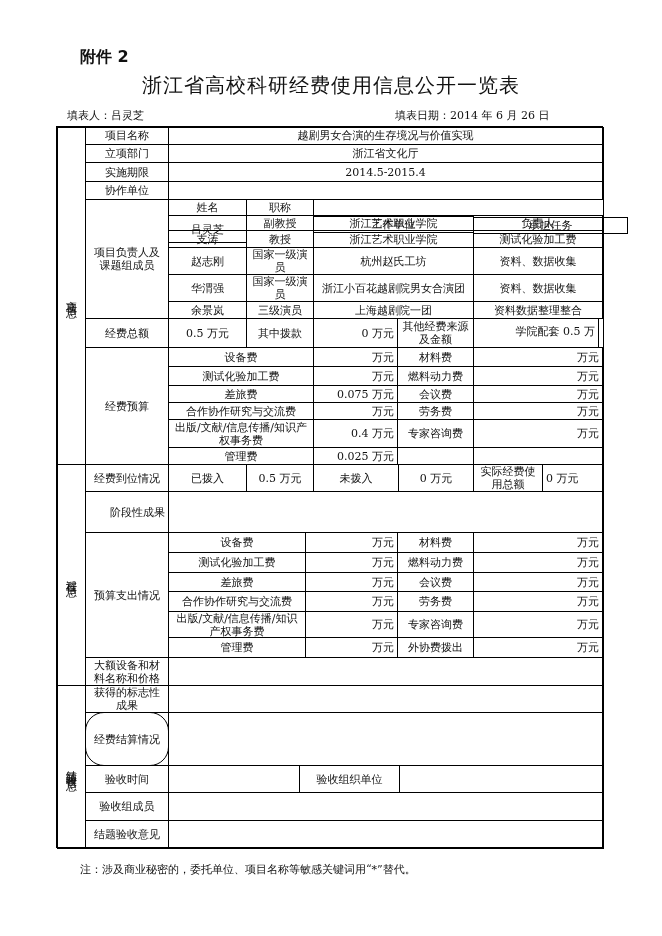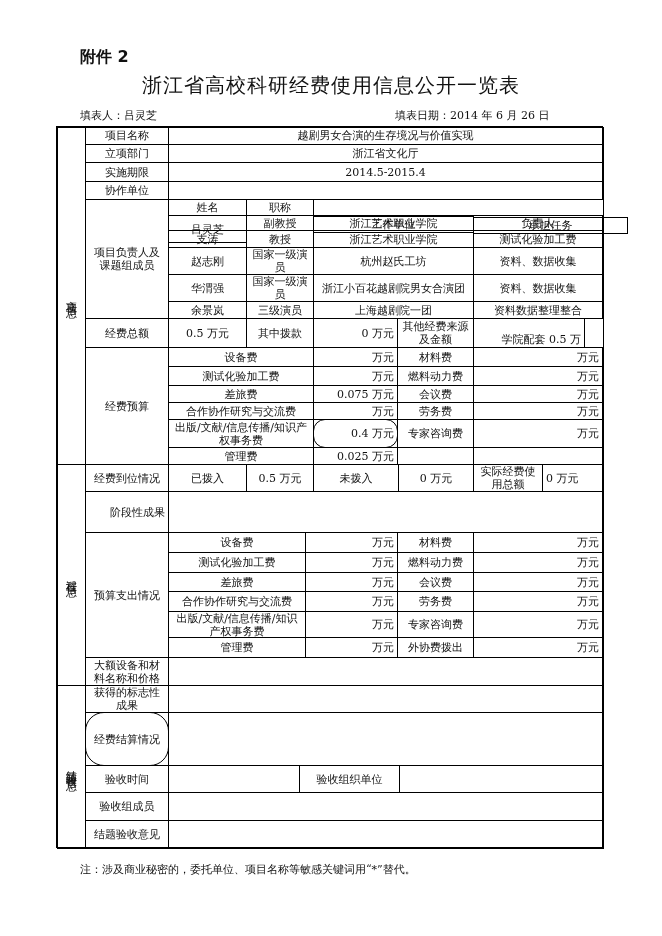--- a/index.html
+++ b/index.html
@@ -1,21 +1,21 @@
 <!DOCTYPE html>
 <html><head>
 <meta charset="utf-8">
 <style>
   html,body{margin:0;padding:0;background:#ffffff;}
   body{width:662px;height:936px;position:relative;overflow:hidden;
        font-family:"DejaVu Serif","Liberation Serif",serif;color:#111;}
   .abs{position:absolute;box-sizing:border-box;}
   .attach{left:80px;top:47px;font-family:"DejaVu Sans","Liberation Sans",sans-serif;font-size:16px;font-weight:bold;}
   .title{left:0;width:662px;top:72px;text-align:center;font-size:20px;letter-spacing:1px;}
-  .filler{left:80px;top:108px;font-size:11px;text-align:center;}
+  .filler{left:67px;top:108px;font-size:11px;text-align:center;}
   .fdate{left:395px;top:108px;font-size:11px;}
   .cell{position:absolute;box-sizing:border-box;border:1px solid #000;
         display:flex;align-items:center;justify-content:center;text-align:center;
         font-size:11px;line-height:13px;padding:0 3px;margin-left:-1px;margin-top:-1px;}
   .r{justify-content:flex-end;text-align:right;}
   .l{justify-content:flex-start;text-align:left;}
   .vert{flex-direction:column;font-size:11px;line-height:15px;}
   .outer{position:absolute;left:57px;top:127px;width:547px;height:722px;border:1.5px solid #000;box-sizing:border-box;pointer-events:none;}
   .note{left:80px;top:862px;font-size:11px;}
 </style>
@@ -77,21 +77,21 @@
   <div class="cell" style="left:169px;top:302px;width:79px;height:18px;">余景岚</div>
   <div class="cell" style="left:247px;top:302px;width:68px;height:18px;">三级演员</div>
   <div class="cell" style="left:314px;top:302px;width:161px;height:18px;">上海越剧院一团</div>
   <div class="cell" style="left:474px;top:302px;width:130px;height:18px;">资料数据整理整合</div>
 
   <div class="cell" style="left:86px;top:319px;width:84px;height:30px;">经费总额</div>
   <div class="cell" style="left:169px;top:319px;width:79px;height:30px;">0.5 万元</div>
   <div class="cell" style="left:247px;top:319px;width:68px;height:30px;">其中拨款</div>
   <div class="cell r" style="left:314px;top:319px;width:85px;height:30px;">0 万元</div>
   <div class="cell" style="left:398px;top:319px;width:77px;height:30px;">其他经费来源及金额</div>
-  <div class="cell r" style="left:474px;top:319px;width:112px;height:30px;align-items:flex-start;padding-top:14px;">学院配套 0.5 万</div>
+  <div class="cell r" style="left:474px;top:319px;width:126px;height:30px;align-items:flex-start;padding-top:6px;">学院配套 0.5 万</div>
 
   <div class="cell" style="left:86px;top:348px;width:84px;height:118px;">经费预算</div>
 
   <div class="cell" style="left:169px;top:348px;width:146px;height:20px;">设备费</div>
   <div class="cell r" style="left:314px;top:348px;width:85px;height:20px;">万元</div>
   <div class="cell" style="left:398px;top:348px;width:77px;height:20px;">材料费</div>
   <div class="cell r" style="left:474px;top:348px;width:130px;height:20px;">万元</div>
 
   <div class="cell" style="left:169px;top:367px;width:146px;height:20px;">测试化验加工费</div>
   <div class="cell r" style="left:314px;top:367px;width:85px;height:20px;">万元</div>
@@ -102,21 +102,21 @@
   <div class="cell r" style="left:314px;top:386px;width:85px;height:18px;">0.075 万元</div>
   <div class="cell" style="left:398px;top:386px;width:77px;height:18px;">会议费</div>
   <div class="cell r" style="left:474px;top:386px;width:130px;height:18px;">万元</div>
 
   <div class="cell" style="left:169px;top:403px;width:146px;height:18px;">合作协作研究与交流费</div>
   <div class="cell r" style="left:314px;top:403px;width:85px;height:18px;">万元</div>
   <div class="cell" style="left:398px;top:403px;width:77px;height:18px;">劳务费</div>
   <div class="cell r" style="left:474px;top:403px;width:130px;height:18px;">万元</div>
 
   <div class="cell" style="left:169px;top:420px;width:146px;height:29px;">出版/文献/信息传播/知识产权事务费</div>
-  <div class="cell r" style="left:314px;top:420px;width:85px;height:29px;border-radius:12px;">0.4 万元</div>
+  <div class="cell r" style="left:314px;top:420px;width:85px;height:29px;">0.4 万元</div>
   <div class="cell" style="left:398px;top:420px;width:77px;height:29px;">专家咨询费</div>
   <div class="cell r" style="left:474px;top:420px;width:130px;height:29px;">万元</div>
 
   <div class="cell" style="left:169px;top:448px;width:146px;height:18px;">管理费</div>
   <div class="cell r" style="left:314px;top:448px;width:85px;height:18px;">0.025 万元</div>
   <div class="cell" style="left:398px;top:448px;width:77px;height:18px;"></div>
   <div class="cell r" style="left:474px;top:448px;width:130px;height:18px;"></div>
 
   <div class="cell" style="left:86px;top:465px;width:84px;height:28px;">经费到位情况</div>
   <div class="cell" style="left:169px;top:465px;width:79px;height:28px;">已拨入</div>

